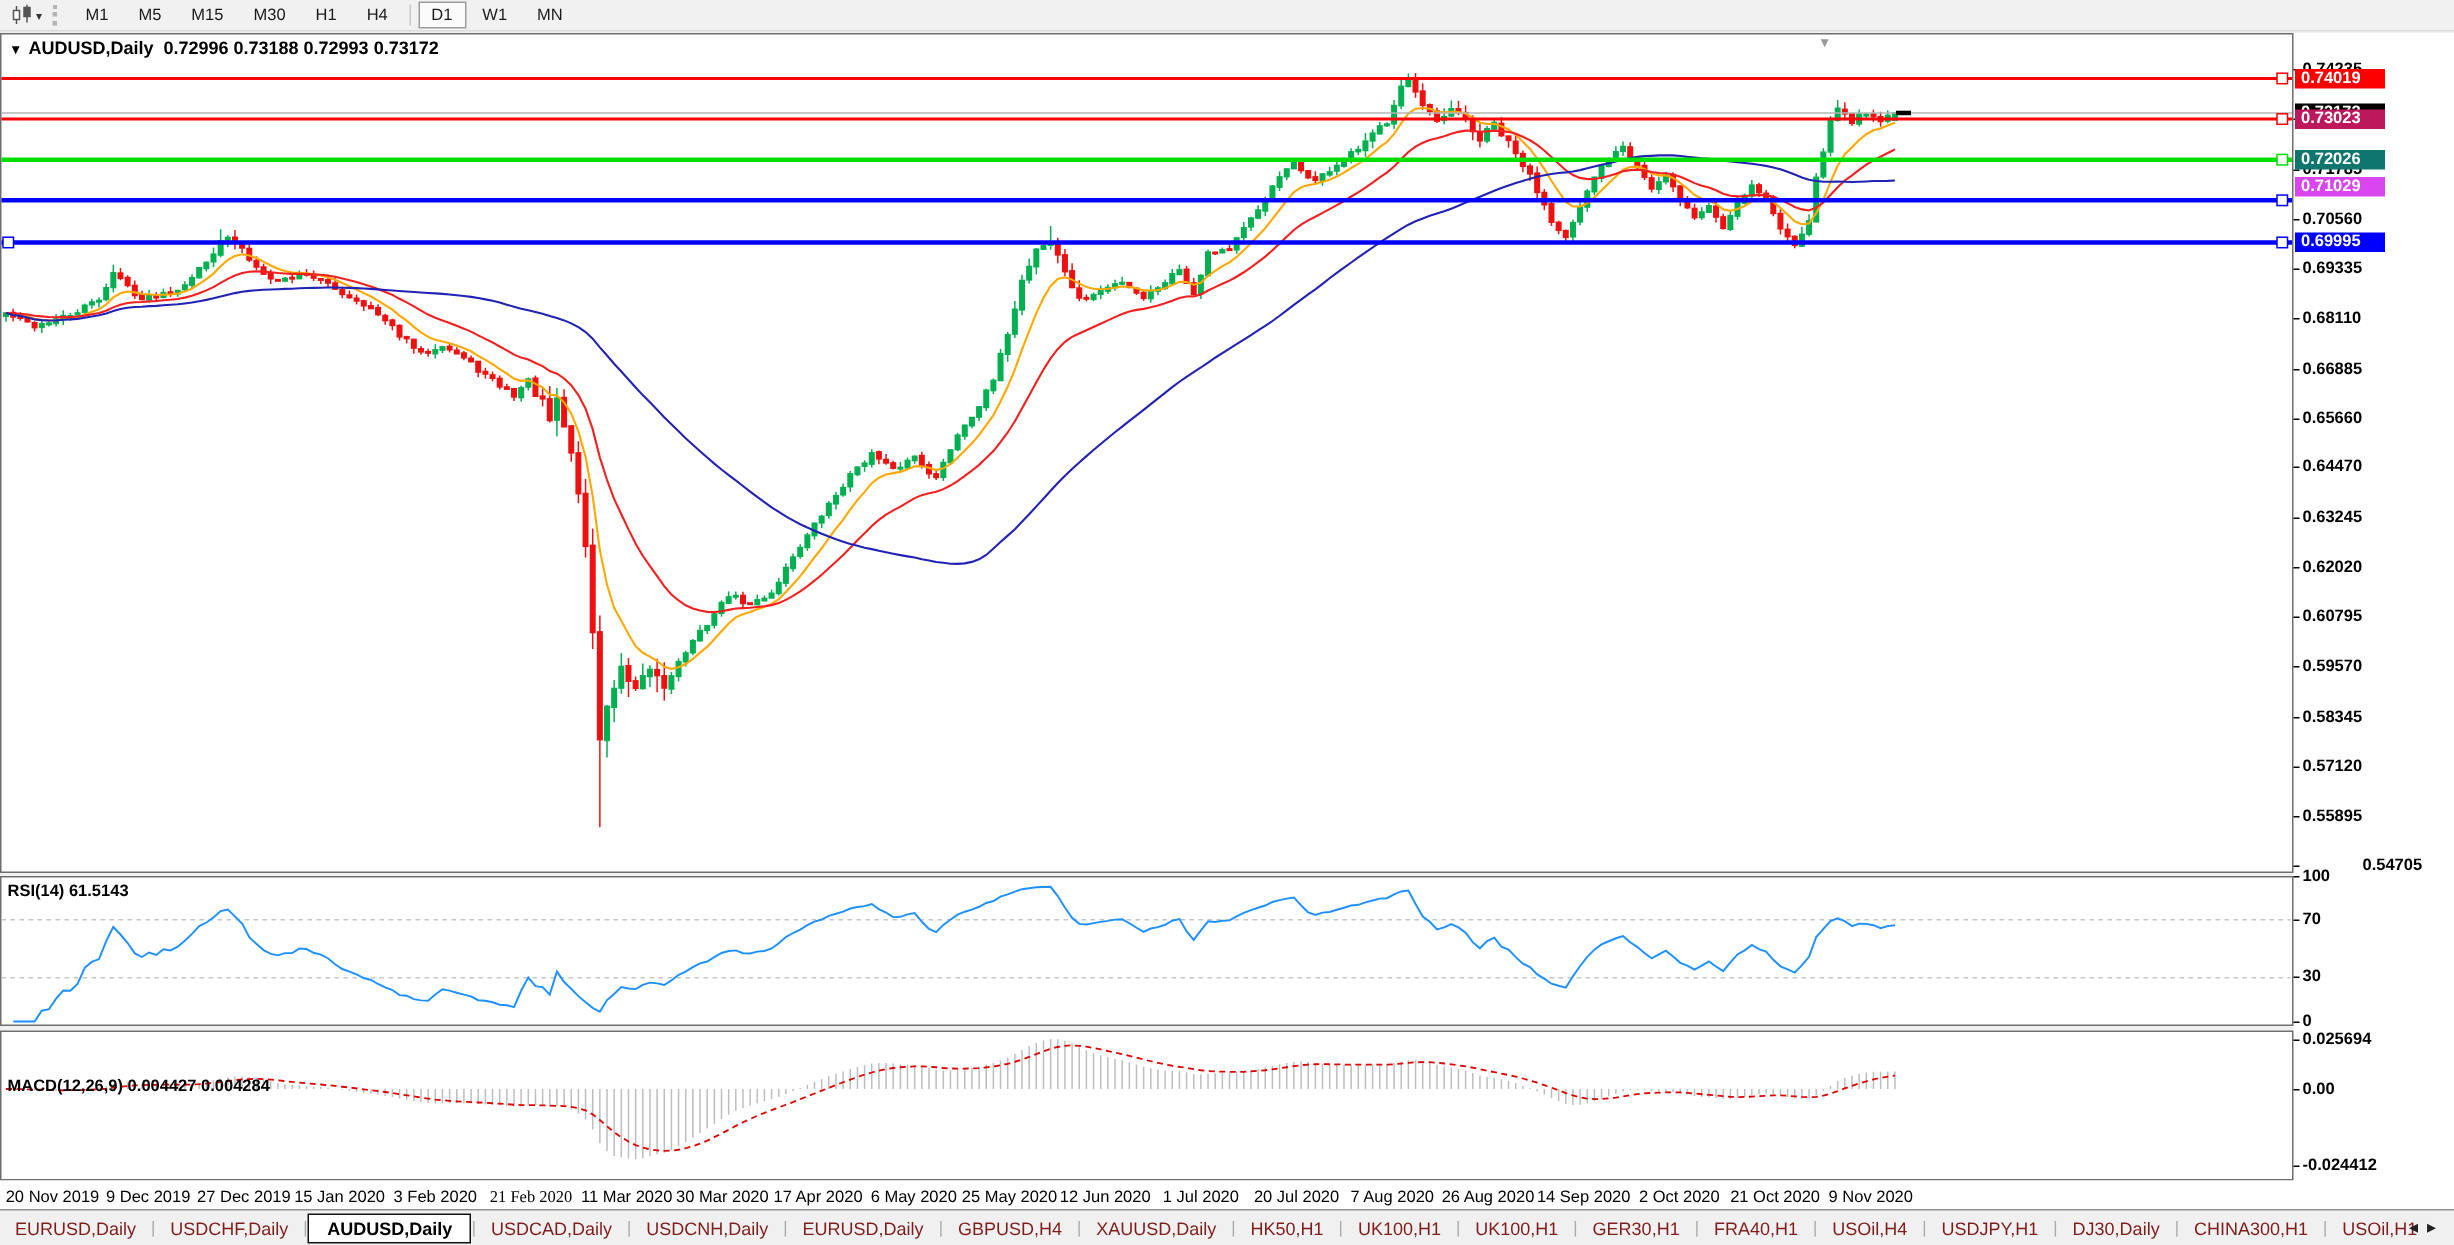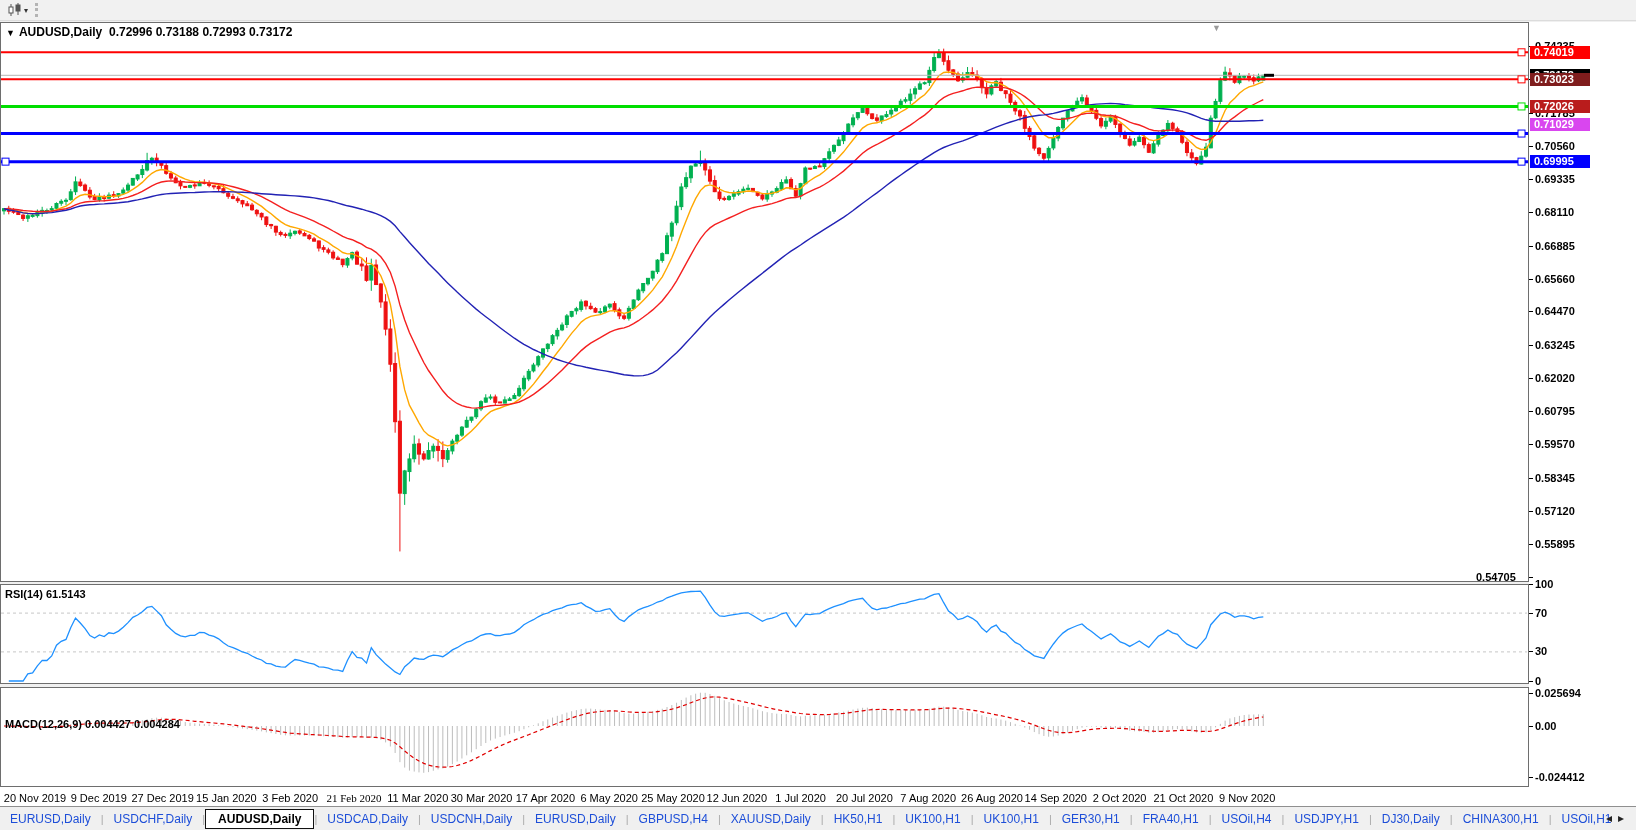--- a/index.html
+++ b/index.html
@@ -23,21 +23,21 @@
   .lbl{position:absolute;z-index:10;color:#000;}
   #chart-title{left:6px;top:25px;font-size:12px;font-weight:bold;white-space:nowrap;}
   #chart-title .tri{font-size:9px;margin-right:4px;}
   .ind-label{font-size:11px;font-weight:bold;}
   .tick-label{position:absolute;z-index:8;font-size:11px;font-weight:bold;color:#000;white-space:nowrap;}
   .tick-dash{position:absolute;z-index:8;width:4px;height:1px;background:#000;}
   .price-box{position:absolute;z-index:12;left:1530px;width:60px;height:13px;color:#fff;font-size:11px;font-weight:bold;text-align:left;padding-left:4px;line-height:13px;box-sizing:border-box;}
   .date-label{position:absolute;z-index:10;top:792px;width:80px;text-align:center;font-size:11px;color:#000;white-space:nowrap;}
   
   #tabbar{position:absolute;left:0;top:806px;width:1636px;height:24px;background:#f0f0f0;border-top:1px solid #8f8f8f;display:flex;align-items:center;z-index:3;}
-  .tab{font-size:12px;color:#1d4ed8;padding:2px 10px;white-space:nowrap;cursor:default;}
+  .tab{font-size:12px;color:#7f1d1d;padding:2px 10px;white-space:nowrap;cursor:default;}
   .tab.active{background:#fff;border:1px solid #111;color:#000;font-weight:bold;padding:2px 12px;}
   .tabsep{color:#a9a9a9;font-size:11px;}
   .tab-arrows{position:absolute;right:6px;top:4px;font-size:12px;color:#222;letter-spacing:6px;}
   #shift-marker{position:absolute;z-index:9;font-size:9px;color:#9a9a9a;}
 </style>
 </head>
 <body>
 
 <div id="app">
 
@@ -45,20 +45,32 @@
     <span class="tool-icon">
       <svg width="15" height="14" viewBox="0 0 15 14">
         <line x1="4" y1="1" x2="4" y2="13" stroke="#555" stroke-width="1"></line>
         <rect x="2" y="4" width="4" height="6" fill="#fff" stroke="#555"></rect>
         <line x1="11" y1="0" x2="11" y2="12" stroke="#555" stroke-width="1"></line>
         <rect x="9" y="2" width="4" height="6" fill="#555" stroke="#555"></rect>
       </svg>
       <span class="caret">▾</span>
     </span>
     <span class="grip"></span>
+    <span id="tf-buttons" style="display:flex;align-items:center;">
+        <div class="tfbtn">M1</div>
+        <div class="tfbtn">M5</div>
+        <div class="tfbtn">M15</div>
+        <div class="tfbtn">M30</div>
+        <div class="tfbtn">H1</div>
+        <div class="tfbtn">H4</div>
+        <div class="vsep"></div>
+        <div class="tfbtn active">D1</div>
+        <div class="tfbtn">W1</div>
+        <div class="tfbtn">MN</div>
+      </span>
   </div>
 
   <div id="panel-main" class="panel"></div>
   <div id="panel-rsi" class="panel"></div>
   <div id="panel-macd" class="panel"></div>
   <div id="axis-col"></div>
   <div id="date-strip"></div>
 
   <div id="chart-title" class="lbl">
     <span class="tri">▼</span><span>AUDUSD,Daily</span>&nbsp;&nbsp;<span>0.72996 0.73188 0.72993 0.73172</span>
@@ -914,25 +926,25 @@
       <div class="tick-label" style="left: 1535px; top: 405.141px;">0.60795</div>
       <div class="tick-dash" style="left: 1529px; top: 444.429px;"></div>
       <div class="tick-label" style="left: 1535px; top: 438.429px;">0.59570</div>
       <div class="tick-dash" style="left: 1529px; top: 477.717px;"></div>
       <div class="tick-label" style="left: 1535px; top: 471.717px;">0.58345</div>
       <div class="tick-dash" style="left: 1529px; top: 511.005px;"></div>
       <div class="tick-label" style="left: 1535px; top: 505.005px;">0.57120</div>
       <div class="tick-dash" style="left: 1529px; top: 544.293px;"></div>
       <div class="tick-label" style="left: 1535px; top: 538.293px;">0.55895</div>
       <div class="tick-dash" style="left: 1529px; top: 576.63px;"></div>
-      <div class="tick-label" style="left: 1458px; top: 570.63px; padding-left: 18px;">0.54705</div>
+      <div class="tick-label" style="left: 1557px; top: 570.63px; padding-left: 18px;">0.54705</div>
       <div class="price-box" style="top: 68.8098px; background: rgb(0, 0, 0);">0.73172</div>
       <div class="price-box" style="top: 45.7935px; background: rgb(255, 0, 0);">0.74019</div>
-      <div class="price-box" style="top: 72.8587px; background: #7f1d1d;">0.73023</div>
-      <div class="price-box" style="top: 99.9511px; background: #b91c1c;">0.72026</div>
+      <div class="price-box" style="top: 72.8587px; background: #be185d;">0.73023</div>
+      <div class="price-box" style="top: 99.9511px; background: #0f766e;">0.72026</div>
       <div class="price-box" style="top: 118px; background: #d946ef;">0.71029</div>
       <div class="price-box" style="top: 155.141px; background: rgb(0, 0, 255);">0.69995</div>
       <div class="tick-dash" style="left: 1529px; top: 583.5px;"></div>
       <div class="tick-label" style="left: 1535px; top: 577.5px;">100</div>
       <div class="tick-dash" style="left: 1529px; top: 612.6px;"></div>
       <div class="tick-label" style="left: 1535px; top: 606.6px;">70</div>
       <div class="tick-dash" style="left: 1529px; top: 651.4px;"></div>
       <div class="tick-label" style="left: 1535px; top: 645.4px;">30</div>
       <div class="tick-dash" style="left: 1529px; top: 680.5px;"></div>
       <div class="tick-label" style="left: 1535px; top: 674.5px;">0</div>

